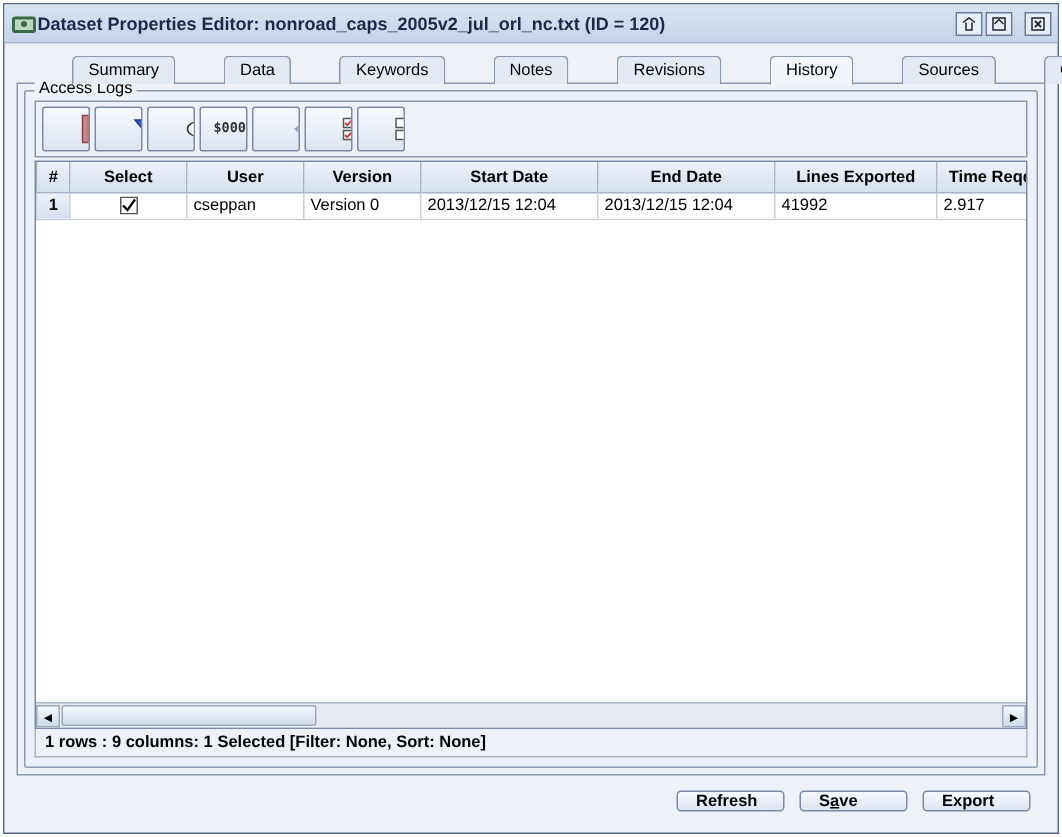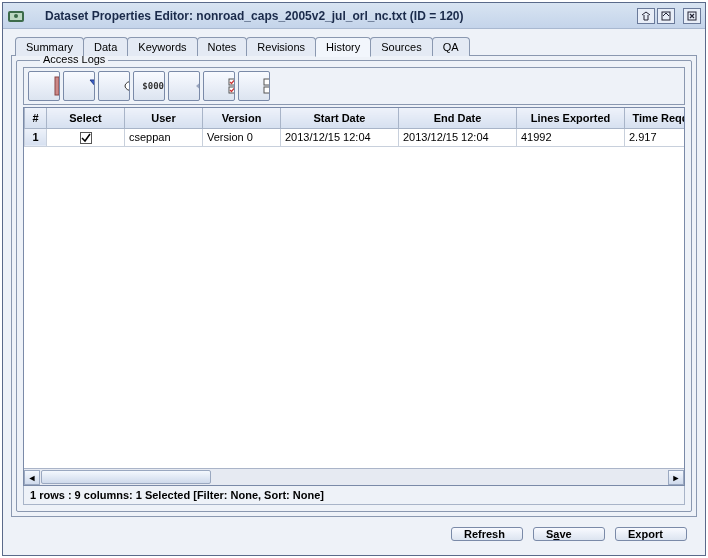--- a/index.html
+++ b/index.html
@@ -20,21 +20,21 @@
     display: flex;
     flex-direction: column;
   }
   .titlebar {
     height: 26px;
     background: linear-gradient(#d8e4f2, #c4d4ea);
     border-bottom: 1px solid #a8b8d0;
     display: flex;
     align-items: center;
     padding: 0 4px;
-    gap: 20px;
+    gap: 0;
   }
   .titlebar .app-icon {
     width: 18px; height: 18px;
     display: flex; align-items: center; justify-content: center;
   }
   .titlebar .title-text {
     flex: 1;
     font-weight: bold;
     font-size: 12px;
     color: #1a2a4a;
@@ -65,20 +65,21 @@
     padding: 3px 10px;
     border: 1px solid #8a98b0;
     border-bottom: none;
     background: #e4eaf4;
     border-radius: 4px 4px 0 0;
     font-size: 11px;
     cursor: default;
     margin-right: -1px;
     color: #000;
     position: relative;
+    margin-left: 33px;
   }
   .tab.active {
     background: #f2f6fc;
     font-weight: normal;
     border-bottom: 1px solid #f2f6fc;
     margin-bottom: -1px;
     z-index: 3;
   }
   .tab-body {
     flex: 1;
@@ -101,21 +102,20 @@
     position: relative;
   }
   .fieldset-label {
     position: absolute;
     top: -8px;
     left: 6px;
     background: #eef2f8;
     padding: 0 3px;
     font-size: 11px;
     color: #000;
-    margin-left: 17px;
   }
   .toolbar {
     height: 38px;
     border: 1px solid #8a98b0;
     background: #eef2f8;
     display: flex;
     align-items: center;
     gap: 3px;
     padding: 0 4px;
     margin-bottom: 2px;

